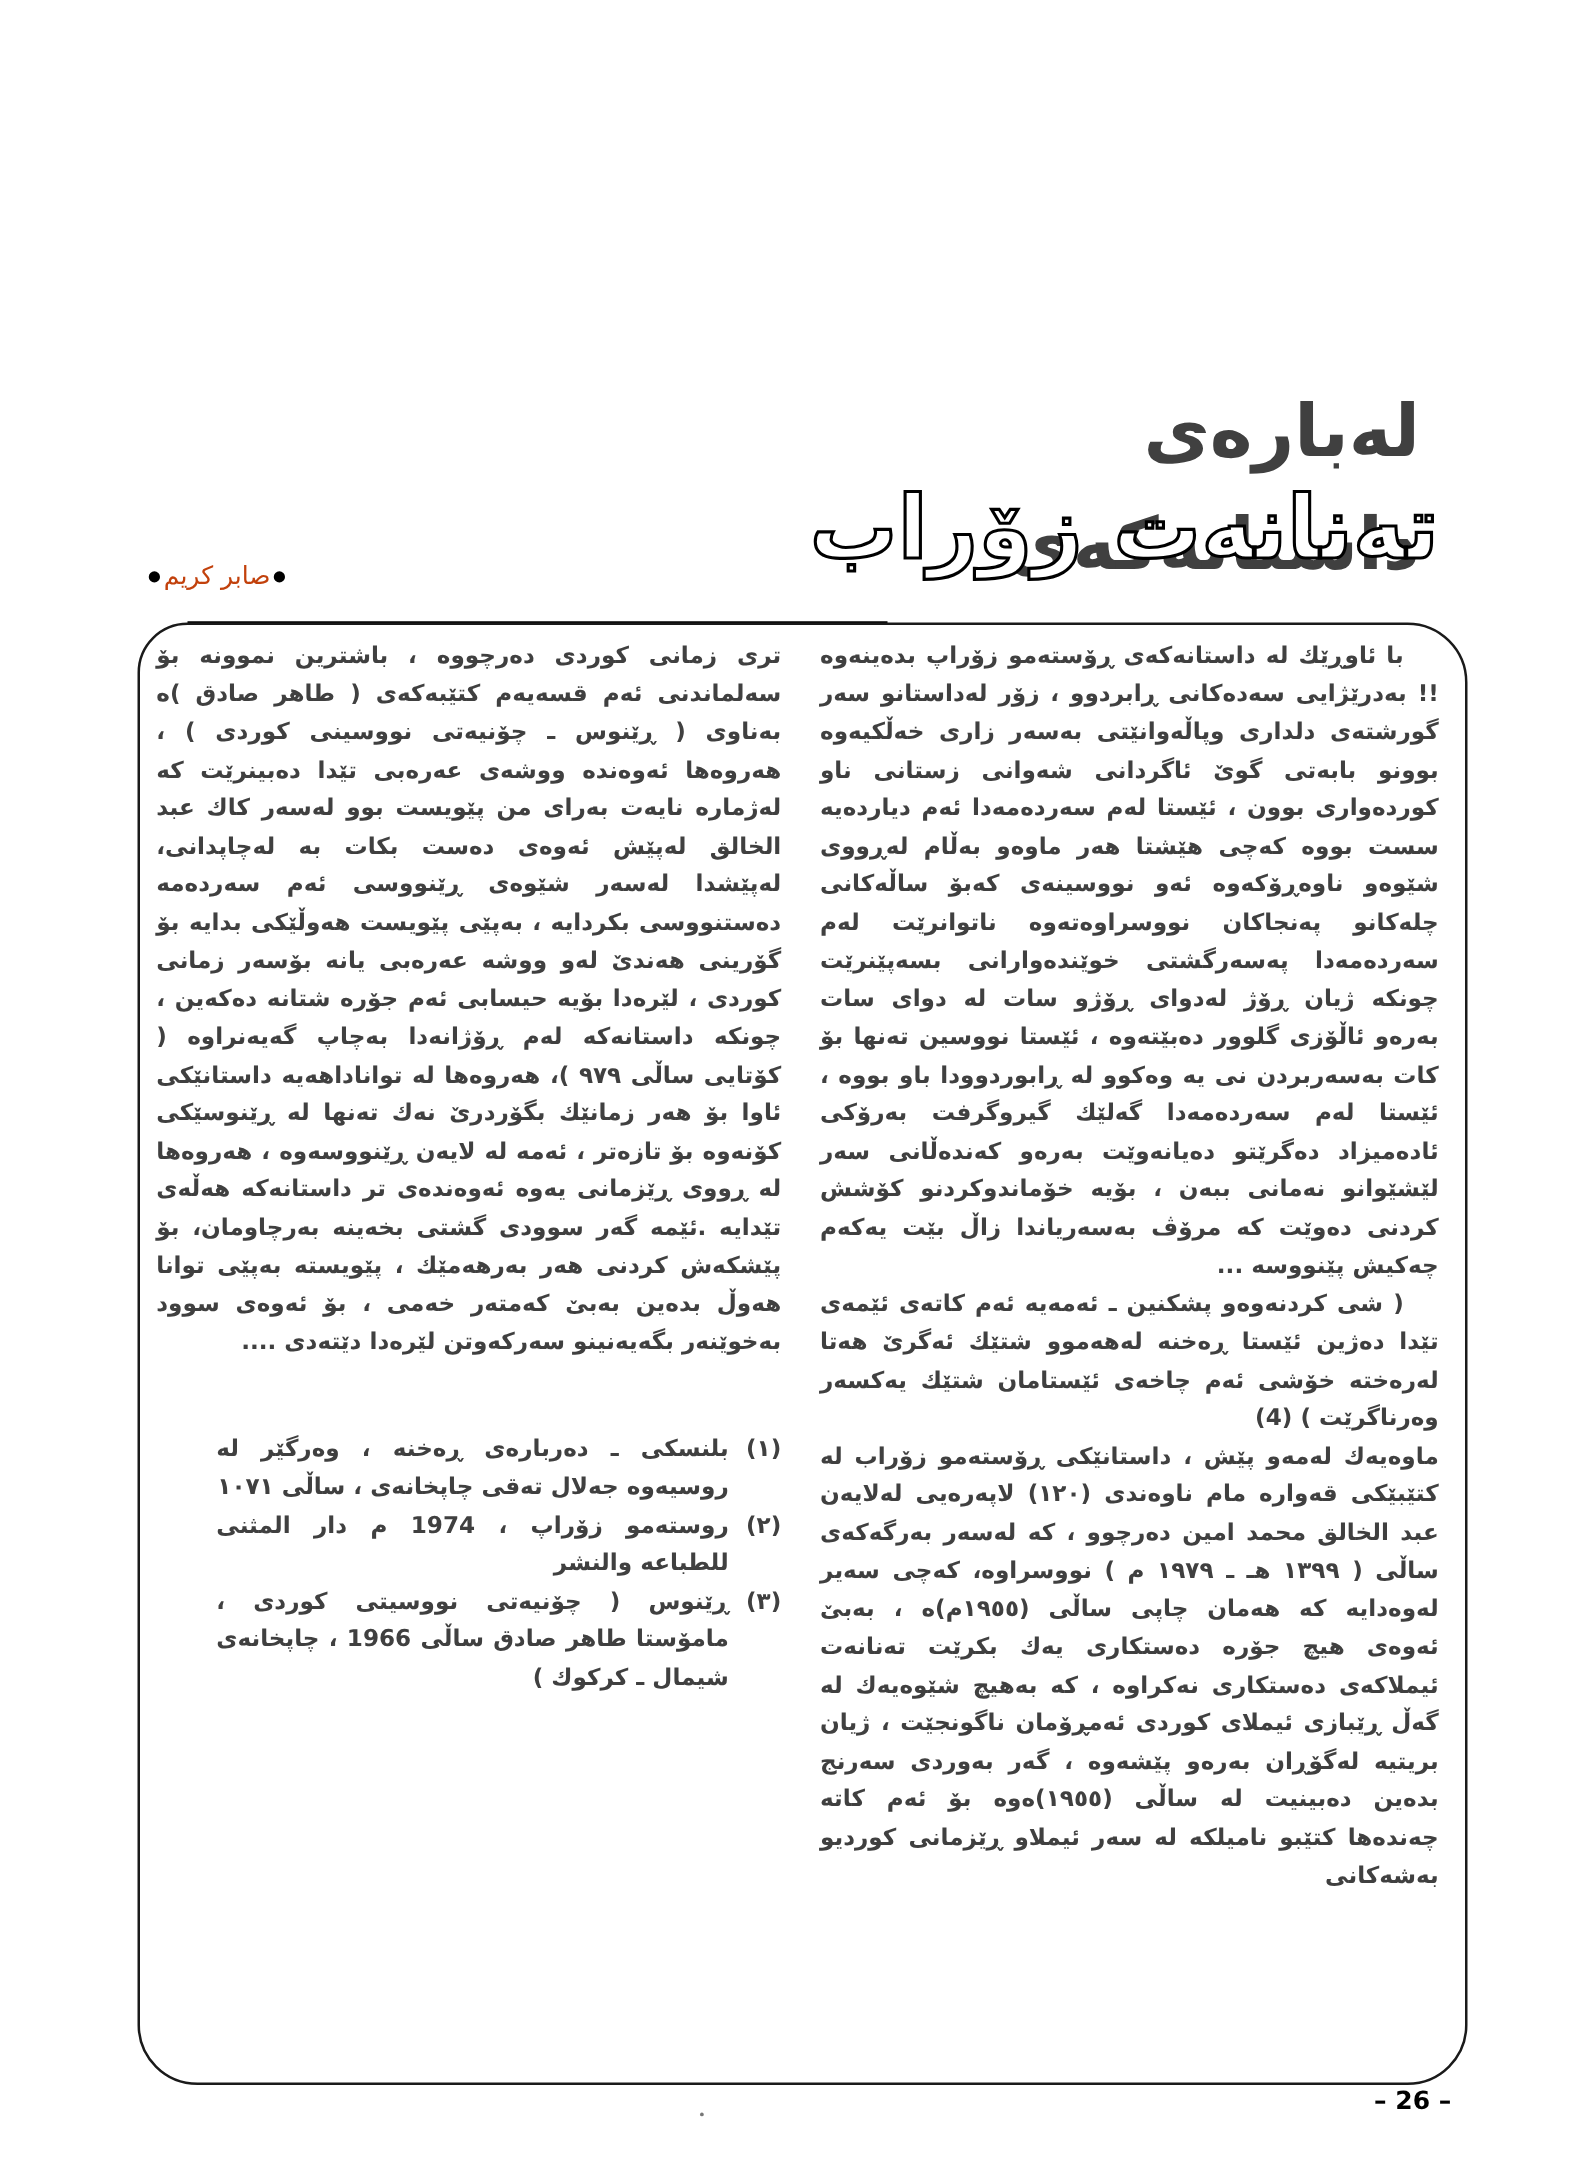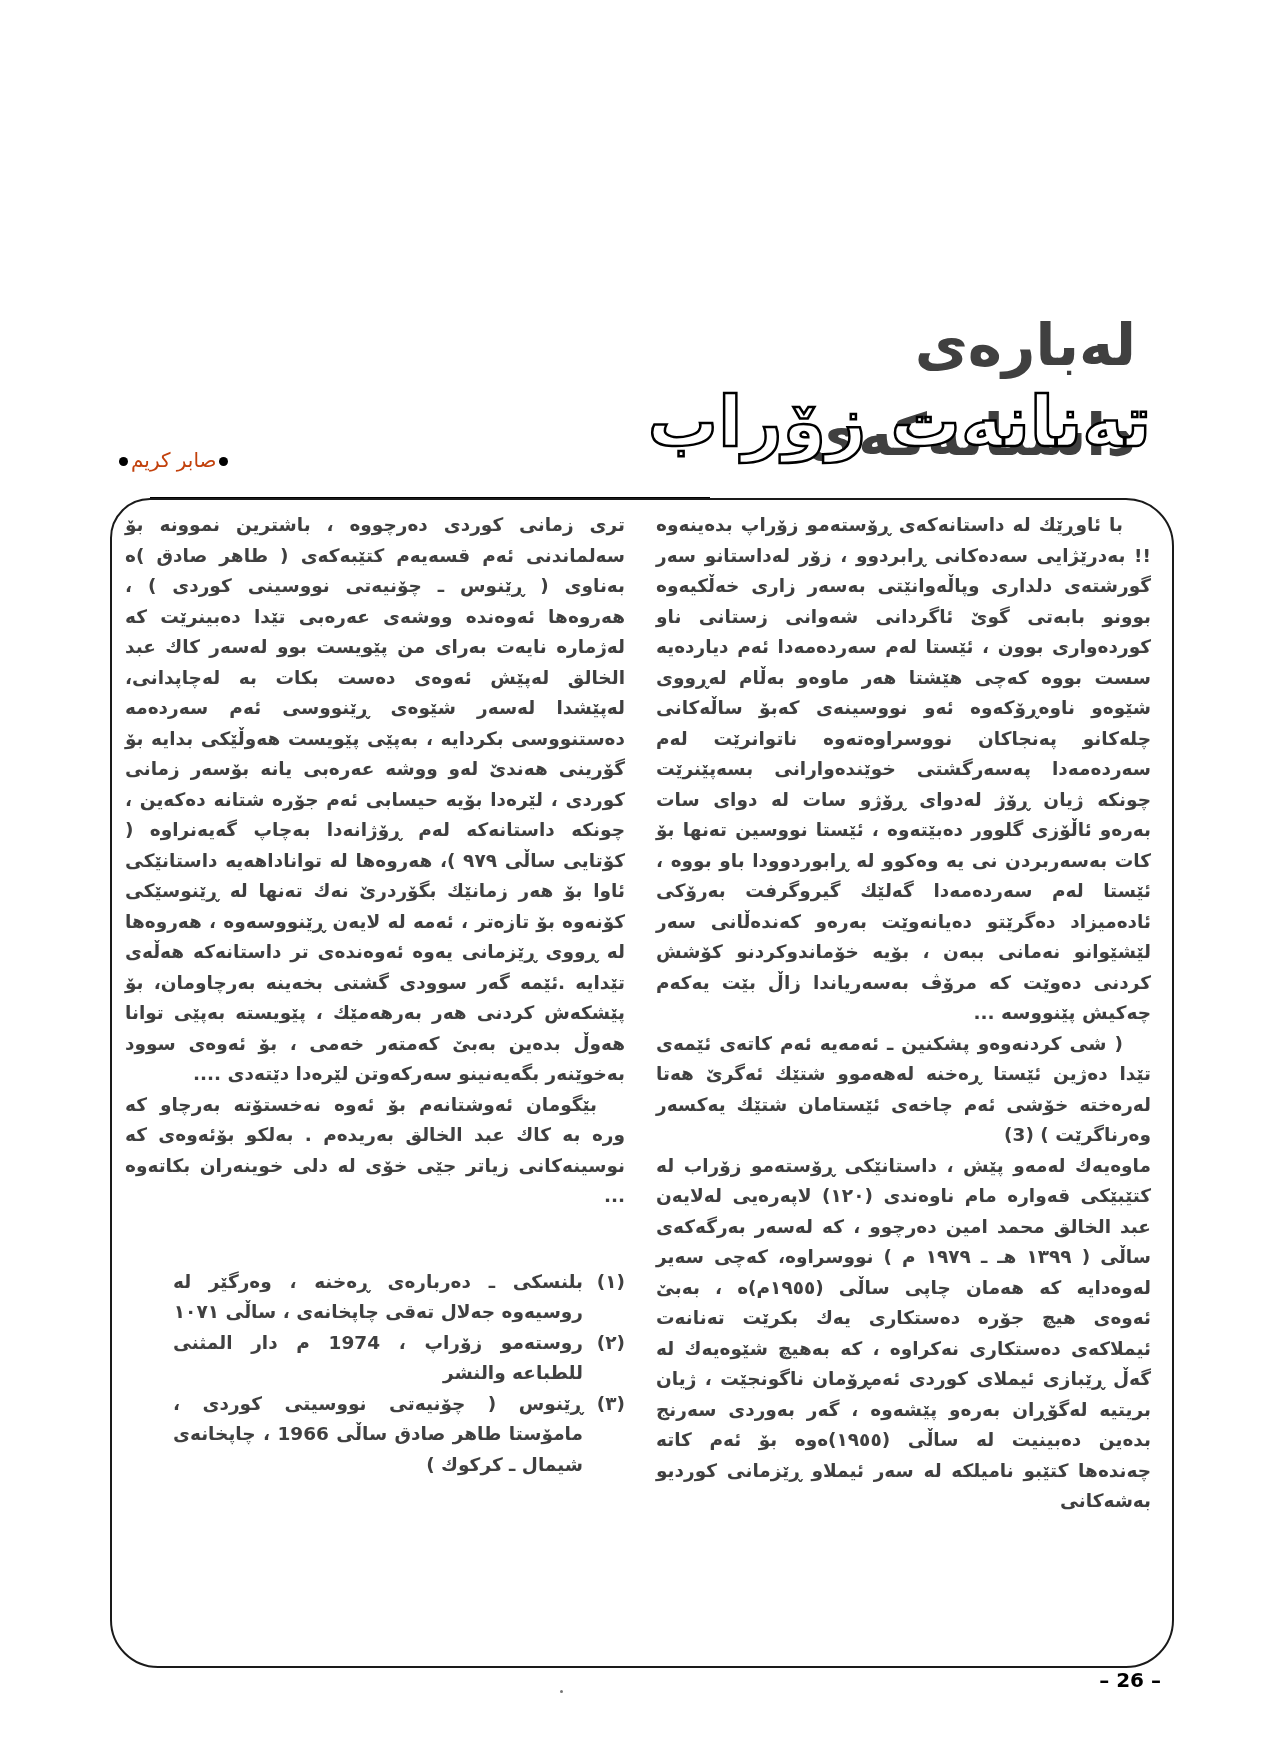--- a/index.html
+++ b/index.html
@@ -37,27 +37,26 @@
 
 <div class="author">
   <span class="dot"></span><span>صابر کریم</span><span class="dot"></span>
 </div>
 
 <div class="top-rule"></div>
 <div class="frame"></div>
 
 <div class="col right">
   <p class="indent">با ئاوڕێك لە داستانەكەی ڕۆستەمو زۆراپ بدەینەوە !! بەدرێژایی سەدەكانی ڕابردوو ، زۆر لەداستانو سەر گورشتەی دلداری وپاڵەوانێتی بەسەر زاری خەڵكیەوە بوونو بابەتی گوێ ئاگردانی شەوانی زستانی ناو كوردەواری بوون ، ئێستا لەم سەردەمەدا ئەم دیاردەیە سست بووە كەچی هێشتا هەر ماوەو بەڵام لەڕووی شێوەو ناوەڕۆكەوە ئەو نووسینەی كەبۆ ساڵەكانی چلەكانو پەنجاكان نووسراوەتەوە ناتوانرێت لەم سەردەمەدا پەسەرگشتی خوێندەوارانی بسەپێنرێت چونكە ژیان ڕۆژ لەدوای ڕۆژو سات لە دوای سات بەرەو ئاڵۆزی گلوور دەبێتەوە ، ئێستا نووسین تەنها بۆ كات بەسەربردن نی یە وەكوو لە ڕابوردوودا باو بووە ، ئێستا لەم سەردەمەدا گەلێك گیروگرفت بەرۆكی ئادەمیزاد دەگرێتو دەیانەوێت بەرەو كەندەڵانی سەر لێشێوانو نەمانی ببەن ، بۆیە خۆماندوكردنو كۆشش كردنی دەوێت كە مرۆڤ بەسەریاندا زاڵ بێت یەكەم چەكیش پێنووسە ...</p>
-  <p class="indent">( شی كردنەوەو پشكنین ـ ئەمەیە ئەم كاتەی ئێمەی تێدا دەژین ئێستا ڕەخنە لەهەموو شتێك ئەگرێ هەتا لەرەختە خۆشی ئەم چاخەی ئێستامان شتێك یەكسەر وەرناگرێت ) (3)</p>
+  <p class="indent">( شی كردنەوەو پشكنین ـ ئەمەیە ئەم كاتەی ئێمەی تێدا دەژین ئێستا ڕەخنە لەهەموو شتێك ئەگرێ هەتا لەرەختە خۆشی ئەم چاخەی ئێستامان شتێك یەكسەر وەرناگرێت ) (4)</p>
   <p>ماوەیەك لەمەو پێش ، داستانێكی ڕۆستەمو زۆراب لە كتێبێكی قەوارە مام ناوەندی (١٢٠) لاپەرەیی لەلایەن عبد الخالق محمد امین دەرچوو ، كە لەسەر بەرگەكەی ساڵی ( ١٣٩٩ هـ ـ ١٩٧٩ م ) نووسراوە، كەچی سەیر لەوەدایە كە هەمان چاپی ساڵی (١٩٥٥م)ە ، بەبێ ئەوەی هیچ جۆرە دەستكاری یەك بكرێت تەنانەت ئیملاكەی دەستكاری نەكراوە ، كە بەهیچ شێوەیەك لە گەڵ ڕێبازی ئیملای كوردی ئەمڕۆمان ناگونجێت ، ژیان بریتیە لەگۆڕان بەرەو پێشەوە ، گەر بەوردی سەرنج بدەین دەبینیت لە ساڵی (١٩٥٥)ەوە بۆ ئەم كاتە چەندەها كتێبو نامیلكە لە سەر ئیملاو ڕێزمانی كوردیو بەشەكانی</p>
 </div>
 
 <div class="col left">
   <p>تری زمانی كوردی دەرچووە ، باشترین نموونە بۆ سەلماندنی ئەم قسەیەم كتێبەكەی ( طاهر صادق )ە بەناوی ( ڕێنوس ـ چۆنیەتی نووسینی كوردی ) ، هەروەها ئەوەندە ووشەی عەرەبی تێدا دەبینرێت كە لەژمارە نایەت بەرای من پێویست بوو لەسەر كاك عبد الخالق لەپێش ئەوەی دەست بكات بە لەچاپدانی، لەپێشدا لەسەر شێوەی ڕێنووسی ئەم سەردەمە دەستنووسی بكردایە ، بەپێی پێویست هەوڵێكی بدایە بۆ گۆرینی هەندێ لەو ووشە عەرەبی یانە بۆسەر زمانی كوردی ، لێرەدا بۆیە حیسابی ئەم جۆرە شتانە دەكەین ، چونكە داستانەكە لەم ڕۆژانەدا بەچاپ گەیەنراوە ( كۆتایی ساڵی ٩٧٩ )، هەروەها لە تواناداهەیە داستانێكی ئاوا بۆ هەر زمانێك بگۆردرێ نەك تەنها لە ڕێنوسێكی كۆنەوە بۆ تازەتر ، ئەمە لە لایەن ڕێنووسەوە ، هەروەها لە ڕووی ڕێزمانی یەوە ئەوەندەی تر داستانەكە هەڵەی تێدایە .ئێمە گەر سوودی گشتی بخەینە بەرچاومان، بۆ پێشكەش كردنی هەر بەرهەمێك ، پێویستە بەپێی توانا هەوڵ بدەین بەبێ كەمتەر خەمی ، بۆ ئەوەی سوود بەخوێنەر بگەیەنینو سەركەوتن لێرەدا دێتەدی ....</p>
-  <p class="indent">بێگومان ئەوشتانەم بۆ ئەوە نەخستۆتە بەرچاو كە وره بە كاك عبد الخالق بەریدەم . بەلكو بۆئەوەی كە نوسینەكانی زیاتر جێی خۆی لە دلی خوینەران بكاتەوە ...</p>
   <div class="gap" style="margin-top:55px;">
     <div class="ref">
       <span class="num">(١)</span>
       <span class="txt">بلنسكی ـ دەربارەی ڕەخنە ، وەرگێر لە روسیەوە جەلال تەقی چاپخانەی ، ساڵی ١٠٧١</span>
     </div>
     <div class="ref">
       <span class="num">(٢)</span>
       <span class="txt">روستەمو زۆراپ ، 1974 م دار المثنی للطباعە والنشر</span>
     </div>
     <div class="ref">

